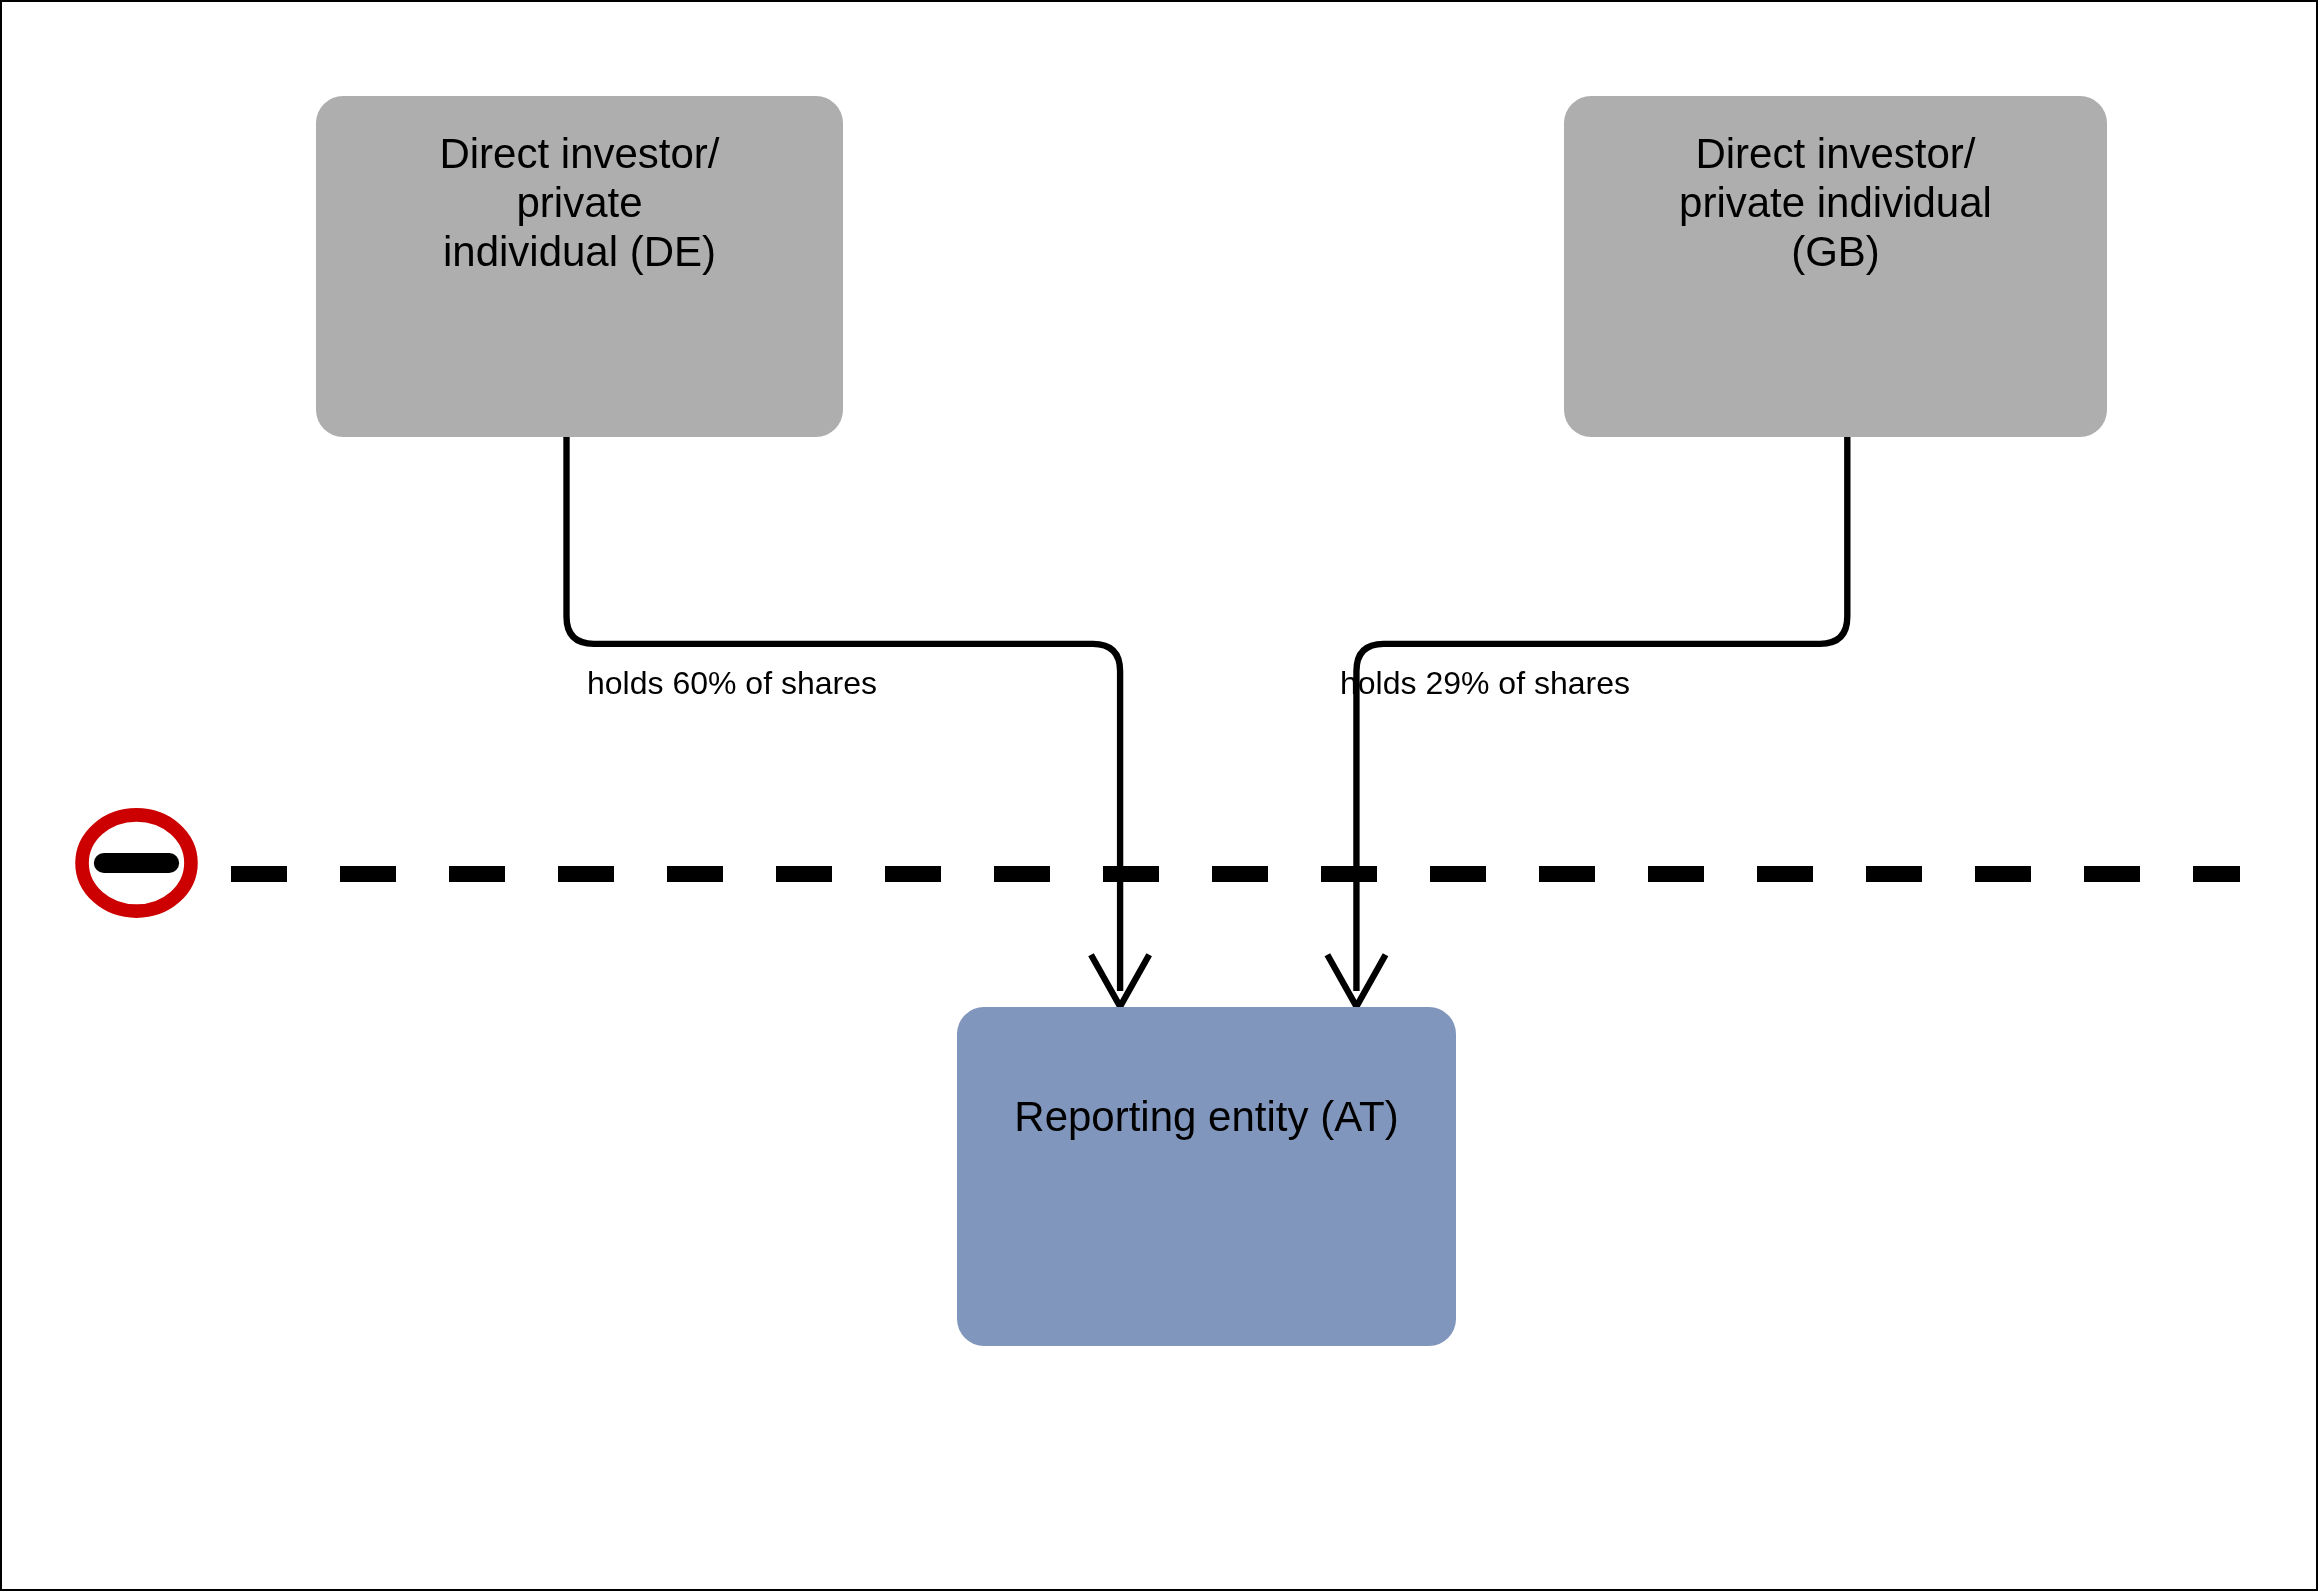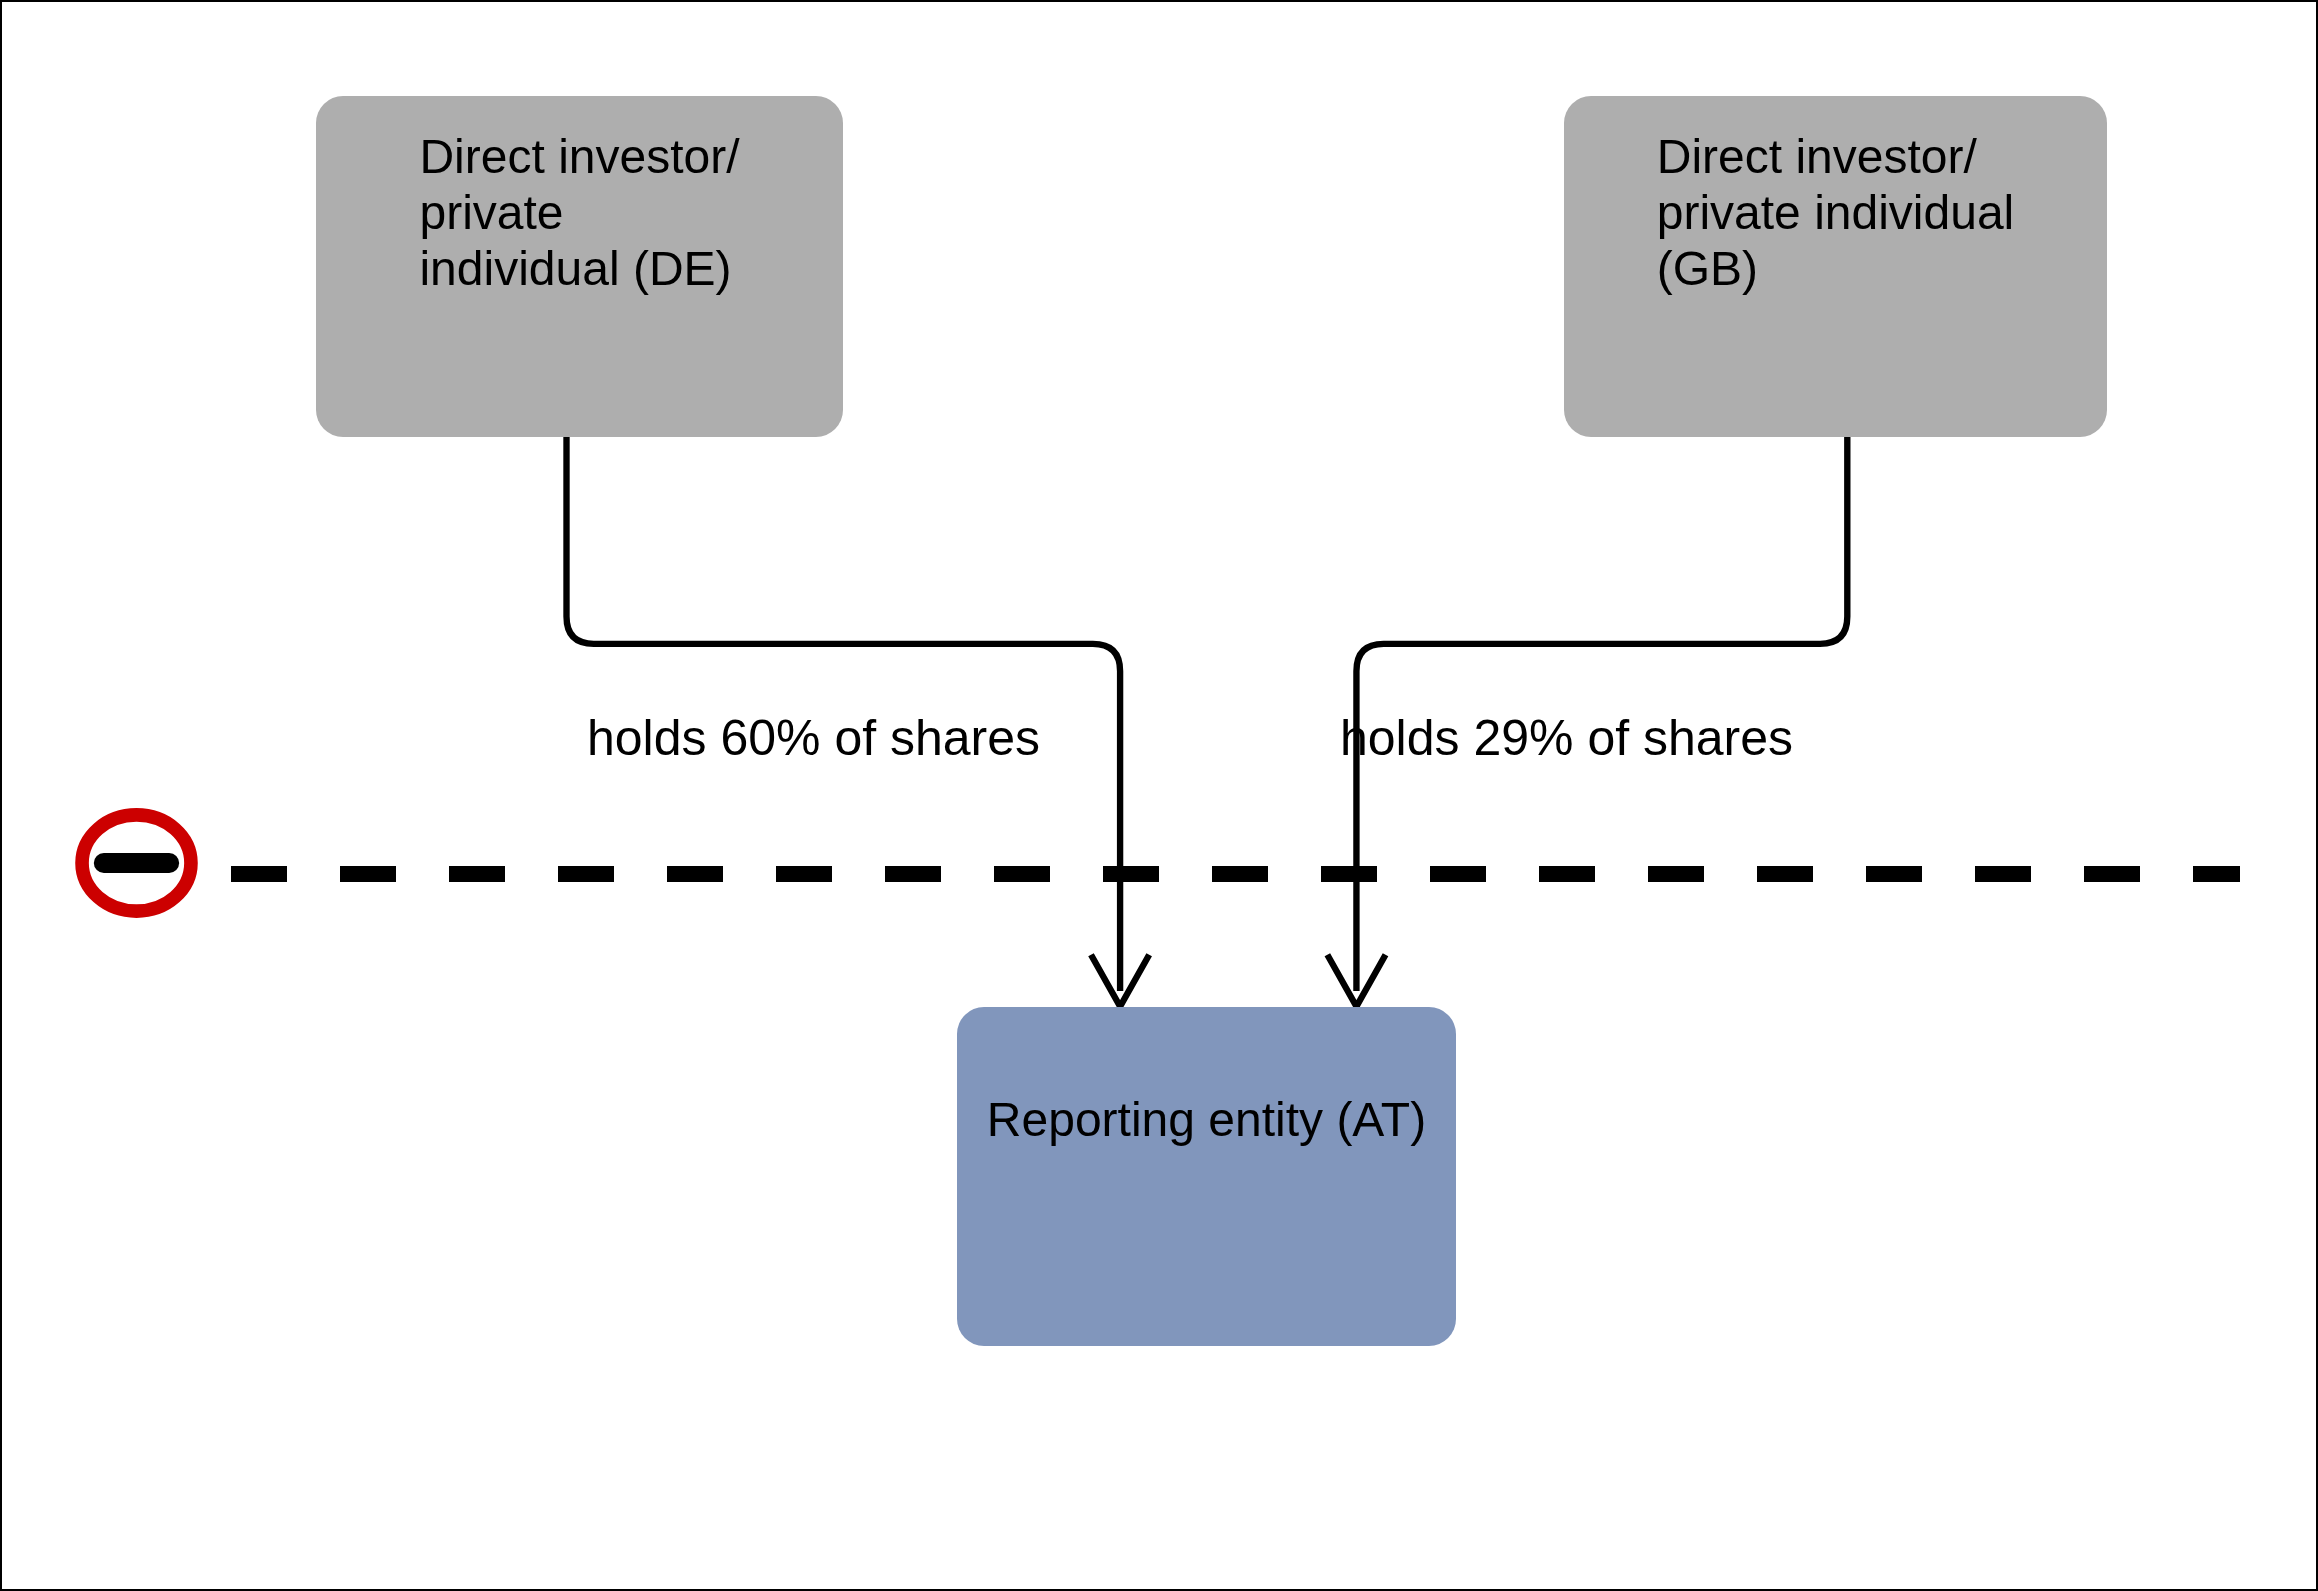--- a/index.html
+++ b/index.html
@@ -22,23 +22,23 @@
   .node {
     position: absolute;
     box-sizing: border-box;
     border-radius: 27px;
     display: flex;
     flex-direction: column;
     align-items: center;
     z-index: 3;
   }
   .node-label {
-    text-align: left;
+    text-align: center;
     color: #000000;
-    font-size: 48px;
+    font-size: 42px;
     line-height: 1.17;
     letter-spacing: 0px;
     white-space: pre-line;
   }
   #node-de {
     left: 314px;
     top: 94px;
     width: 527px;
     height: 341px;
     background: #aeaeae;
@@ -128,25 +128,24 @@
     width: 2318px;
     height: 1591px;
     z-index: 2;
     pointer-events: none;
   }
 
   
   .edge-label {
     position: absolute;
     color: #000000;
-    font-size: 50px;
+    font-size: 32px;
     white-space: nowrap;
     z-index: 4;
     background: transparent;
-    margin-top: 44px;
   }
   #edge-label-left {
     left: 585px;
     top: 663px;
   }
   #edge-label-right {
     left: 1338px;
     top: 663px;
   }
 </style>

